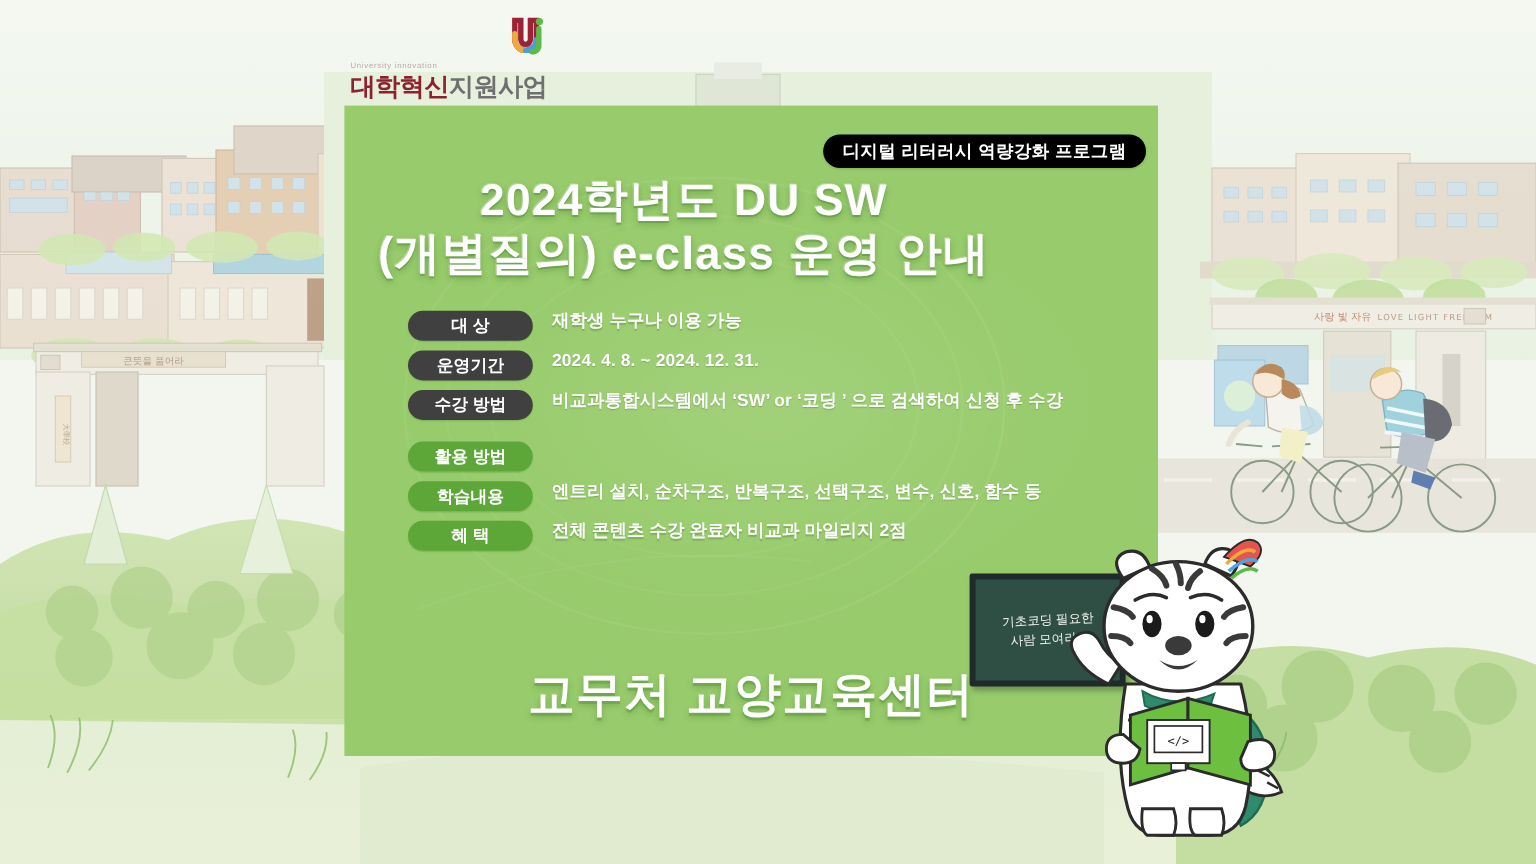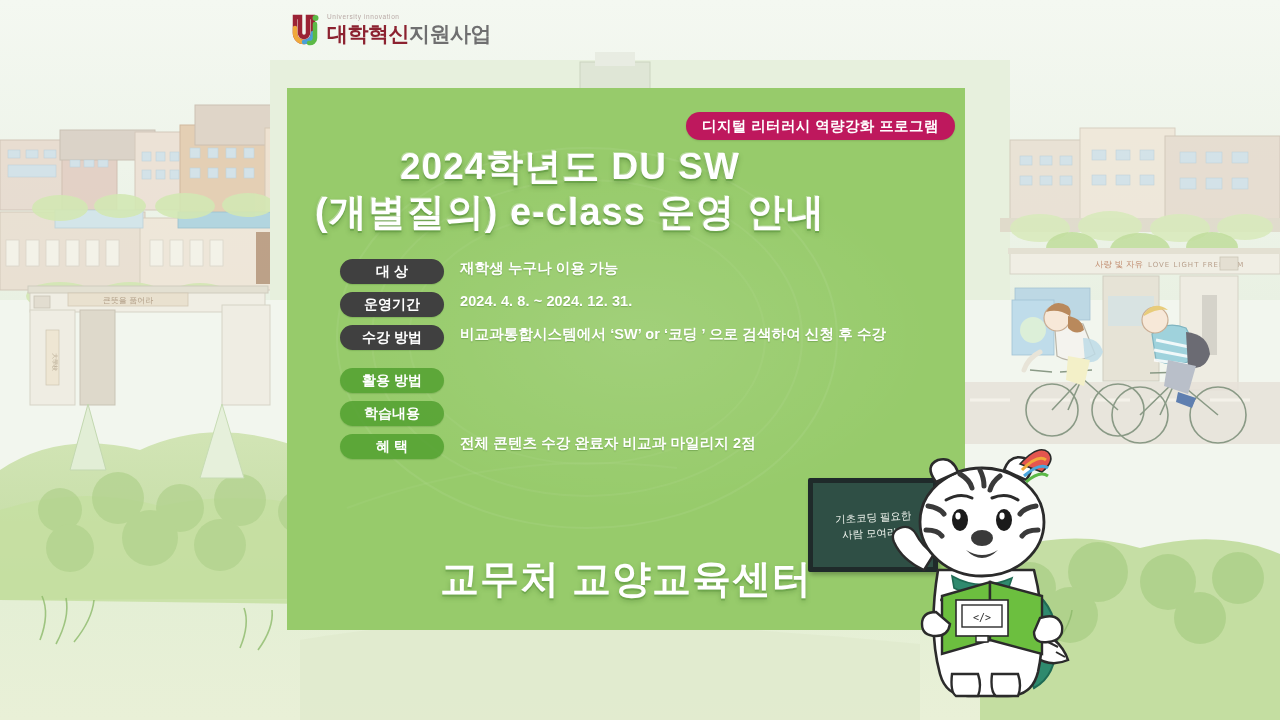--- a/index.html
+++ b/index.html
@@ -22,21 +22,21 @@
     background:#97cb6b;
   }
   .panel-tint{position:absolute;inset:0;background:
      radial-gradient(ellipse 420px 250px at 52% 46%, rgba(255,255,255,.10), rgba(255,255,255,0) 70%);}
   .panel-rings{position:absolute;inset:0;opacity:.20;}
 
   
   .badge{
     position:absolute;left:686px;top:112px;height:28px;
     display:flex;align-items:center;padding:0 16px;
-    background:#be185d;border-radius:14px;
+    background:#000000;border-radius:14px;
     color:#ffffff;font-size:14.5px;font-weight:bold;letter-spacing:.4px;
     box-shadow:0 1px 2px rgba(0,0,0,.12);
   }
 
   
   .title-wrap{position:absolute;left:287px;top:146px;width:566px;text-align:center;}
   .title-line{
     color:#ffffff;font-weight:bold;line-height:1.12;letter-spacing:1px;
     font-size:37px;
     text-shadow:
@@ -77,21 +77,21 @@
   .board{
     position:absolute;left:808px;top:478px;width:120px;height:84px;
     background:#2f4f45;border:5px solid #1f2a2a;border-radius:2px;
     box-shadow:2px 3px 4px rgba(0,0,0,.25);
     display:flex;flex-direction:column;align-items:center;justify-content:center;
   }
   .board span{color:#f2f6f0;font-size:10.5px;line-height:1.55;text-align:center;
               transform:rotate(-3deg);white-space:nowrap;}
 
   
-  .logo{position:absolute;left:292px;top:14px;display:flex;gap:5px;}
+  .logo{position:absolute;left:292px;top:14px;display:flex;align-items:flex-end;gap:5px;flex-direction:column;}
   .logo-mark{width:30px;height:34px;}
   .logo-txt{display:flex;flex-direction:column;line-height:1;padding-bottom:1px;}
   .logo-en{font-size:6.5px;color:#b9a9a6;letter-spacing:.6px;margin-bottom:2px;}
   .logo-ko{font-size:21px;font-weight:bold;letter-spacing:-.5px;}
   .logo-ko .a{color:#8c2230;}
   .logo-ko .b{color:#6f6f70;}
 
   
   .mascot{position:absolute;left:880px;top:430px;width:230px;height:270px;}
 </style>
@@ -404,20 +404,21 @@
       <div class="pill">수강 방법</div>
       <div class="val">비교과통합시스템에서 ‘SW’ or ‘코딩 ’ 으로 검색하여 신청 후 수강</div>
     </div>
 
     <div class="row tall">
       <div class="pill soft">활용 방법</div>
     </div>
 
     <div class="row">
       <div class="pill soft">학습내용</div>
+      <div class="val">엔트리 설치, 순차구조, 반복구조, 선택구조, 변수, 신호, 함수 등</div>
     </div>
 
     <div class="row">
       <div class="pill soft">혜      택</div>
       <div class="val">전체 콘텐츠 수강 완료자 비교과 마일리지 2점</div>
     </div>
   </div>
 
   <div class="footer">교무처 교양교육센터</div>
 

